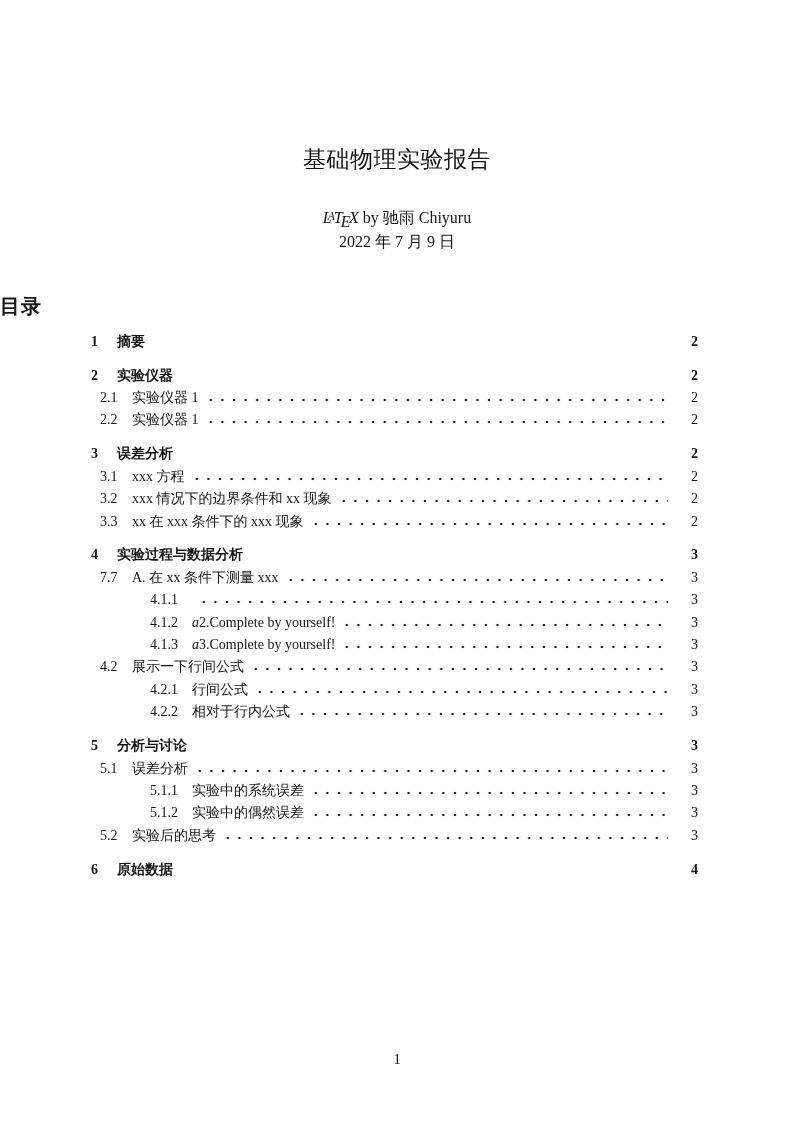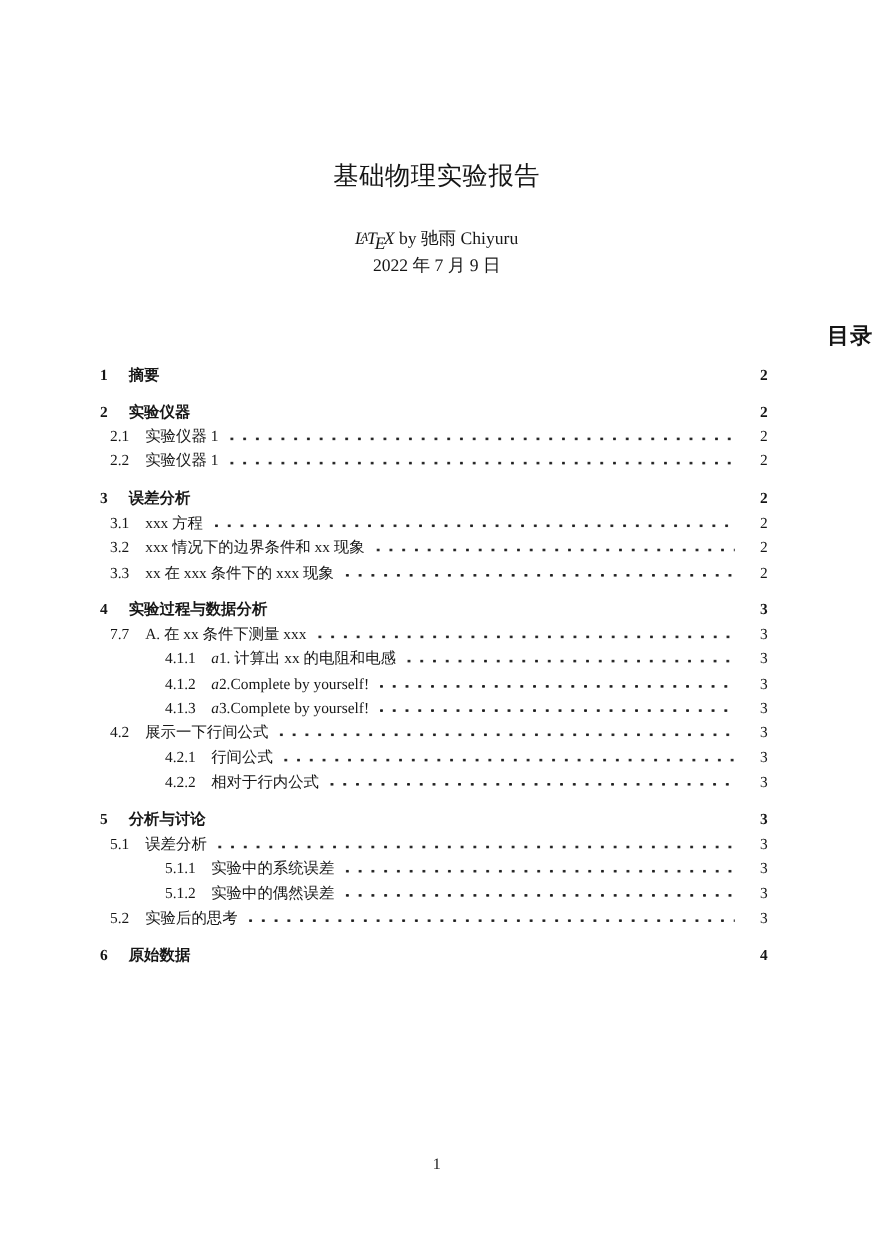--- a/index.html
+++ b/index.html
@@ -52,21 +52,21 @@
     margin-top: 1px;
     font-size: 16px;
     line-height: 19px;
     text-align: center;
   }
   .toc-heading {
     margin: 44px 0 0 0;
     font-size: 20px;
     line-height: 22px;
     font-weight: bold;
-    text-align: right;
+    text-align: left;
     letter-spacing: 1px;
   }
   .toc {
     margin: 14px 91px 0 91px; 
     width: 607px;
     font-size: 14px;
   }
   .toc-row {
     display: flex;
     align-items: baseline;
@@ -187,21 +187,20 @@
     <span class="pg">3</span>
   </div>
       <div class="toc-row lvl2">
     <span class="num">7.7</span>
     <span class="title"><span class="ttext">A. 在 xx 条件下测量 xxx</span></span>
     <span class="leader"></span>
     <span class="pg">3</span>
   </div>
       <div class="toc-row lvl3">
     <span class="num">4.1.1</span>
-    <span class="title"><i class="ital">a</i><span class="ttext">1. 计算出 xx 的电阻和电感</span></span>
     <span class="leader"></span>
     <span class="pg">3</span>
   </div>
       <div class="toc-row lvl3">
     <span class="num">4.1.2</span>
     <span class="title"><i class="ital">a</i><span class="ttext">2.Complete by yourself!</span></span>
     <span class="leader"></span>
     <span class="pg">3</span>
   </div>
       <div class="toc-row lvl3">

